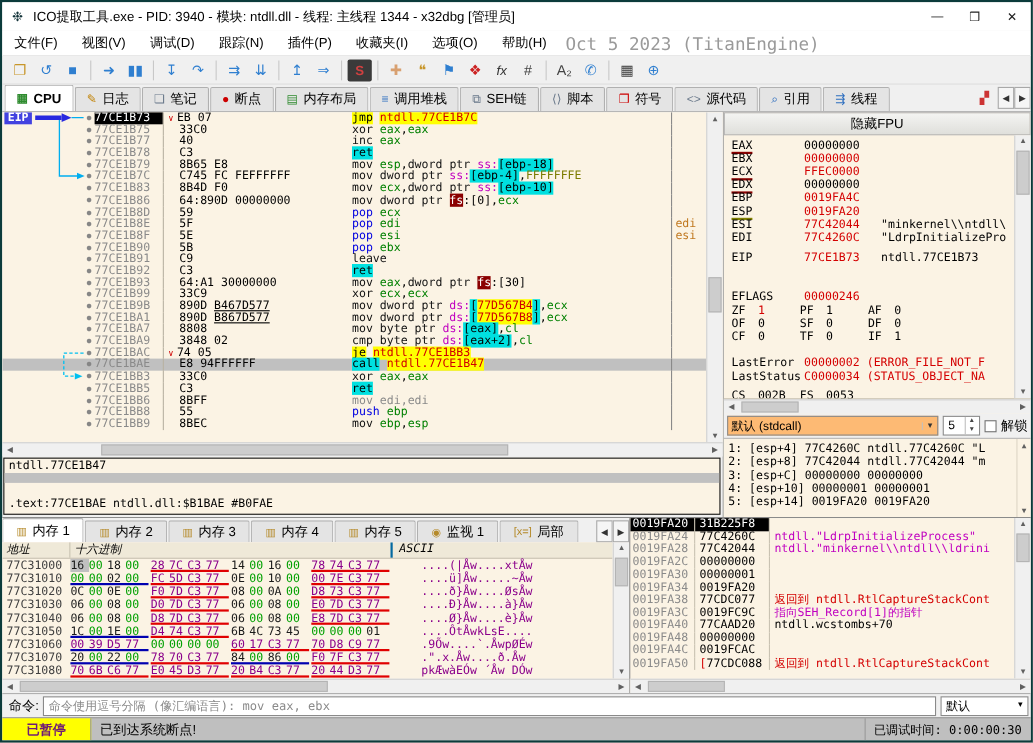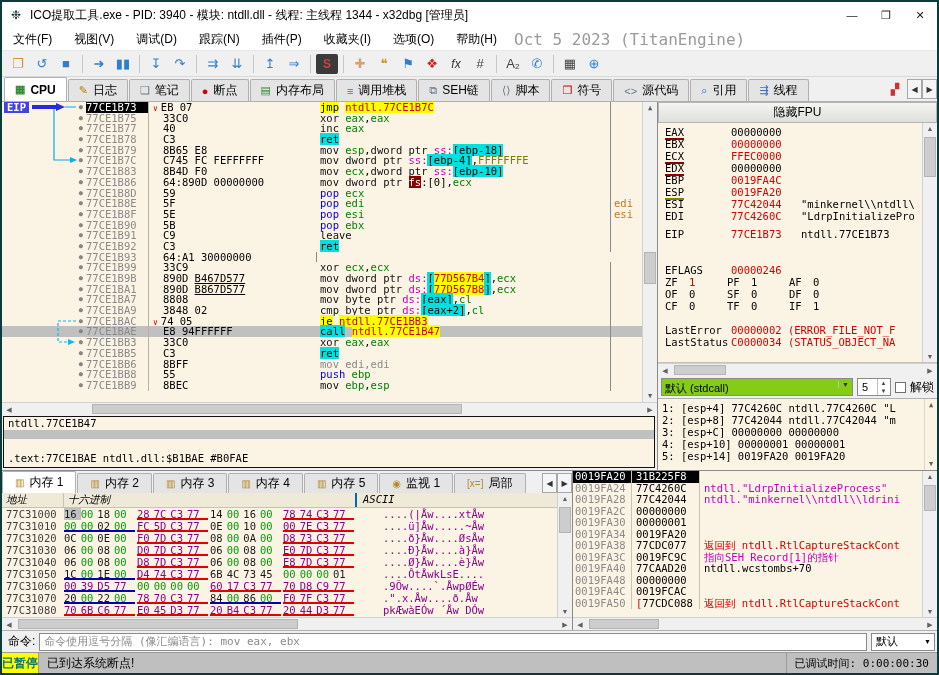--- a/index.html
+++ b/index.html
@@ -72,21 +72,21 @@
   .reg-gap{height:12px;} .reg-gap.half{height:6px;}
   .r-label{width:66px;color:#000;flex:0 0 auto;}
   .r-label span{display:inline-block;}
   .u-r span{border-bottom:2px solid #8b0000;} .u-o span{border-bottom:2px solid #808000;}
   .r-val{width:70px;flex:0 0 auto;} .vk{color:#000;} .vr{color:#d40000;}
   .r-cmt{color:#000;overflow:hidden;}
   .f-name{width:24px;color:#000;} .f-val{width:38px;}
   .ll-val{color:#d40000;}
   .reg-hscroll{height:13px;}
   .callconv{height:23px;display:flex;align-items:center;background:#f0f0f0;border-bottom:1px solid #b0b0b0;padding:0 3px;gap:4px;font-size:12px;flex:0 0 auto;}
-  .combo{background:#84cc16;border:1px solid #8a8a8a;height:18px;display:flex;align-items:flex-start;padding:2px 3px;font-size:11px;flex:1;}
+  .combo{background:#fdba74;border:1px solid #8a8a8a;height:18px;display:flex;align-items:center;padding:2px 3px;font-size:11px;flex:1;}
   .combo .arr{margin-left:auto;font-size:7px;color:#333;border-left:1px solid #c0c0c0;padding-left:3px;}
   .spin{background:#fff;border:1px solid #8a8a8a;height:18px;width:34px;display:flex;align-items:center;padding-left:4px;font-size:11px;position:relative;}
   .spin .ud{position:absolute;right:1px;top:0;font-size:6px;color:#444;line-height:8px;text-align:center;width:12px;border-left:1px solid #c0c0c0;height:16px;}
   .chk{width:11px;height:11px;border:1px solid #707070;background:#fff;display:inline-block;}
   .args{flex:1;position:relative;overflow:hidden;padding:3px 14px 0 4px;background:#fbf3e4;}
   .arg-row{height:12px;line-height:12px;white-space:nowrap;color:#000;}
   .args-scroll{position:absolute;right:0;top:0;bottom:0;width:13px;border-left:1px solid #ddd6c6;}
   
   .bottom{height:160px;display:flex;flex:0 0 auto;border-top:1px solid #8a8a8a;}
   .dump{width:570px;display:flex;flex-direction:column;background:#fbf3e4;}
@@ -117,23 +117,23 @@
   .st-val{width:68px;padding-left:4px;color:#000;flex:0 0 auto;border-left:1px solid #c9c2b2;}
   .st-cmt{flex:1;padding-left:4px;border-left:1px solid #c9c2b2;overflow:hidden;}
   .stack-row.sel .st-addr,.stack-row.sel .st-val{background:#000;color:#fff;}
   .cm{color:#c000c0;} .cr{color:#d40000;} .ck{color:#000;}
   .st-pre{color:#d40000;}
   
   .cmdbar{height:22px;display:flex;align-items:center;background:#f0f0f0;border-top:1px solid #b0b0b0;padding:0 2px;flex:0 0 auto;justify-content:space-between;}
   .cmd-label{font-size:12px;padding:0 4px;color:#000;}
   .cmd-input{flex:1;height:18px;border:1px solid #8a8a8a;background:#fff;font-family:"DejaVu Sans Mono",monospace;font-size:11px;padding:0 4px;color:#000;}
   .cmd-input::placeholder{color:#8a8a8a;}
-  .cmd-combo{width:64px;height:18px;margin-left:4px;border:1px solid #8a8a8a;background:#fff;display:flex;align-items:center;font-size:11px;padding-left:4px;}
+  .cmd-combo{width:80px;height:18px;margin-left:4px;border:1px solid #8a8a8a;background:#fff;display:flex;align-items:center;font-size:11px;padding-left:4px;}
   .statusbar{height:21px;display:flex;align-items:center;background:#bfbfbf;border-top:1px solid #9a9a9a;font-size:12px;flex:0 0 auto;}
-  .status-badge{background:#ffff00;color:#0f766e;font-weight:bold;height:100%;display:flex;align-items:center;padding:0 0;border-right:1px solid #9a9a9a;}
+  .status-badge{background:#ffff00;color:#701a75;font-weight:bold;height:100%;display:flex;align-items:center;padding:0 22px;border-right:1px solid #9a9a9a;}
   .status-msg{padding:0 8px;color:#000;flex:1;}
   .status-time{border-left:1px solid #9a9a9a;padding:0 8px;height:100%;display:flex;align-items:center;color:#000;font-family:"DejaVu Sans Mono",monospace;font-size:11px;}
 </style>
 </head>
 <body>
 
 <div class="window">
 
   <div class="titlebar">
     <span class="app-icon">❉</span>
@@ -356,20 +356,21 @@
               <span class="dot">●</span>
               <span class="d-addr">77CE1B92</span>
               <span class="d-bytes"><span class="t-p">C3</span></span>
               <span class="d-instr"><span class="t-c">ret</span></span>
               <span class="d-cmt"></span>
             </div>
             <div class="dis-row">
               <span class="dot">●</span>
               <span class="d-addr">77CE1B93</span>
               <span class="d-bytes"><span class="t-p">64:A1 30000000</span></span>
+              <span class="d-instr"><span class="t-m">mov </span><span class="t-r">eax</span><span class="t-p">,</span><span class="t-m">dword ptr </span><span class="t-f">fs</span><span class="t-p">:[30]</span></span>
               <span class="d-cmt"></span>
             </div>
             <div class="dis-row">
               <span class="dot">●</span>
               <span class="d-addr">77CE1B99</span>
               <span class="d-bytes"><span class="t-p">33C9</span></span>
               <span class="d-instr"><span class="t-m">xor </span><span class="t-r">ecx</span><span class="t-p">,</span><span class="t-r">ecx</span></span>
               <span class="d-cmt"></span>
             </div>
             <div class="dis-row">
@@ -546,20 +547,26 @@
             <div class="reg-gap"></div>
             <div class="reg-row">
               <span class="r-label">LastError </span>
               <span class="ll-val">00000002 (ERROR_FILE_NOT_F</span>
             </div>
             <div class="reg-row">
               <span class="r-label">LastStatus </span>
               <span class="ll-val">C0000034 (STATUS_OBJECT_NA</span>
             </div>
             <div class="reg-gap half"></div>
+            <div class="reg-row">
+              <span class="f-name">CS</span>
+              <span class="f-val vk">002B</span>
+              <span class="f-name">FS</span>
+              <span class="f-val vk">0053</span>
+            </div>
           </div>
         <div class="vscroll">
           <span class="sb-arrow" style="top:2px;">▲</span>
           <div class="sb-slider" style="top:14px;height:40px;left:1px;right:1px;"></div>
           <span class="sb-arrow" style="bottom:2px;">▼</span>
         </div>
       </div>
       <div class="hscroll reg-hscroll">
         <span class="sb-arrow h" style="left:0;">◀</span>
         <div class="sb-slider" style="left:16px;width:52px;top:1px;bottom:1px;"></div>

